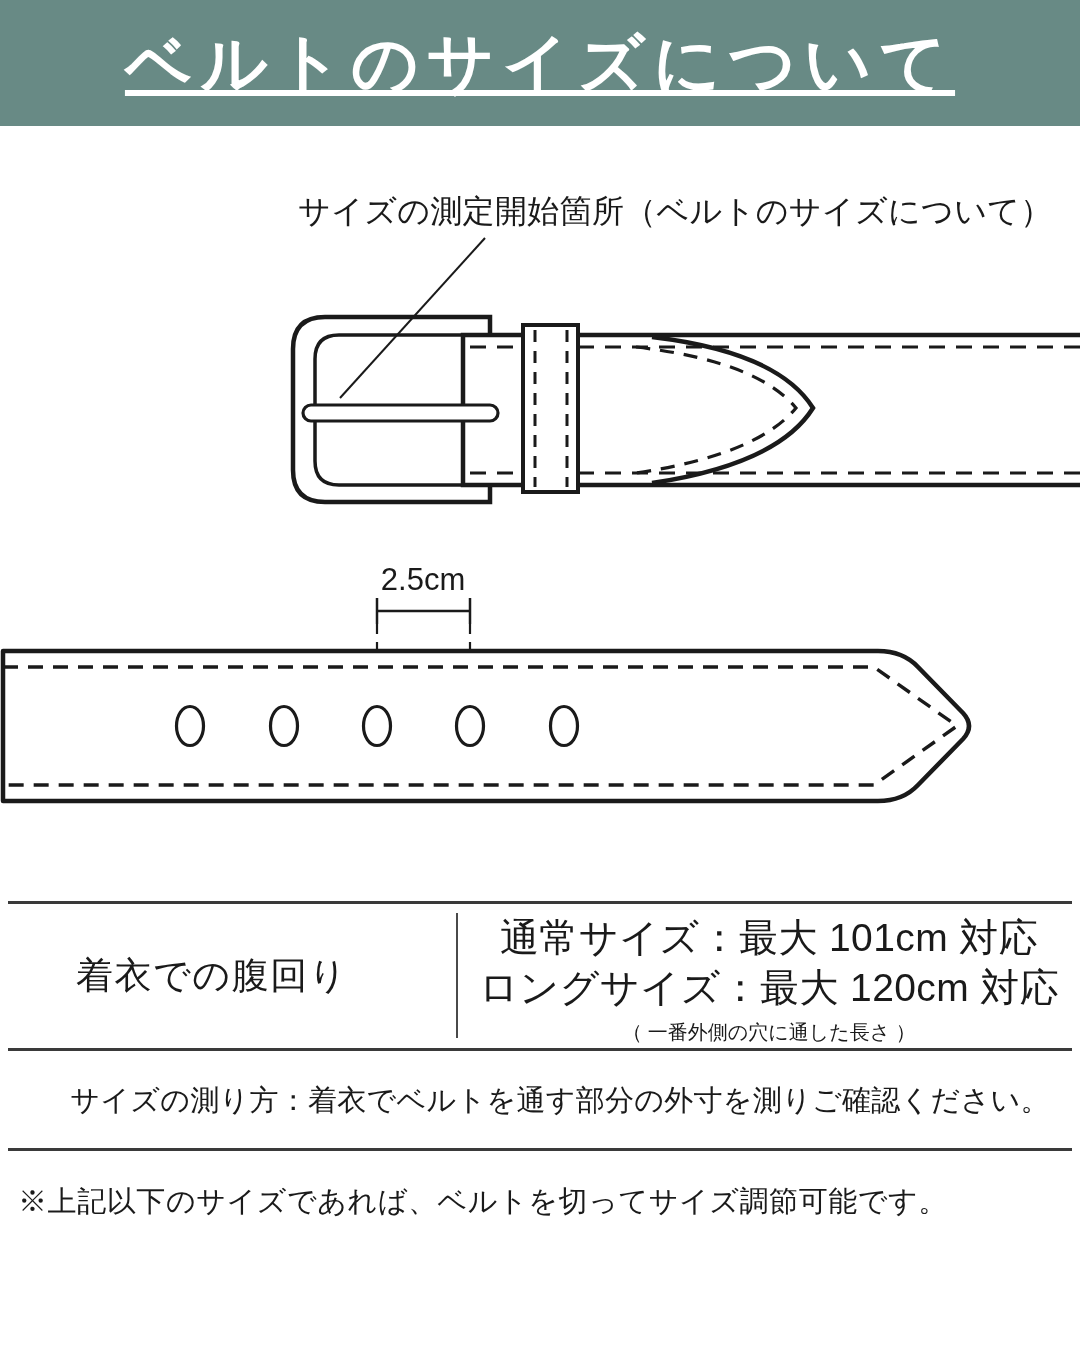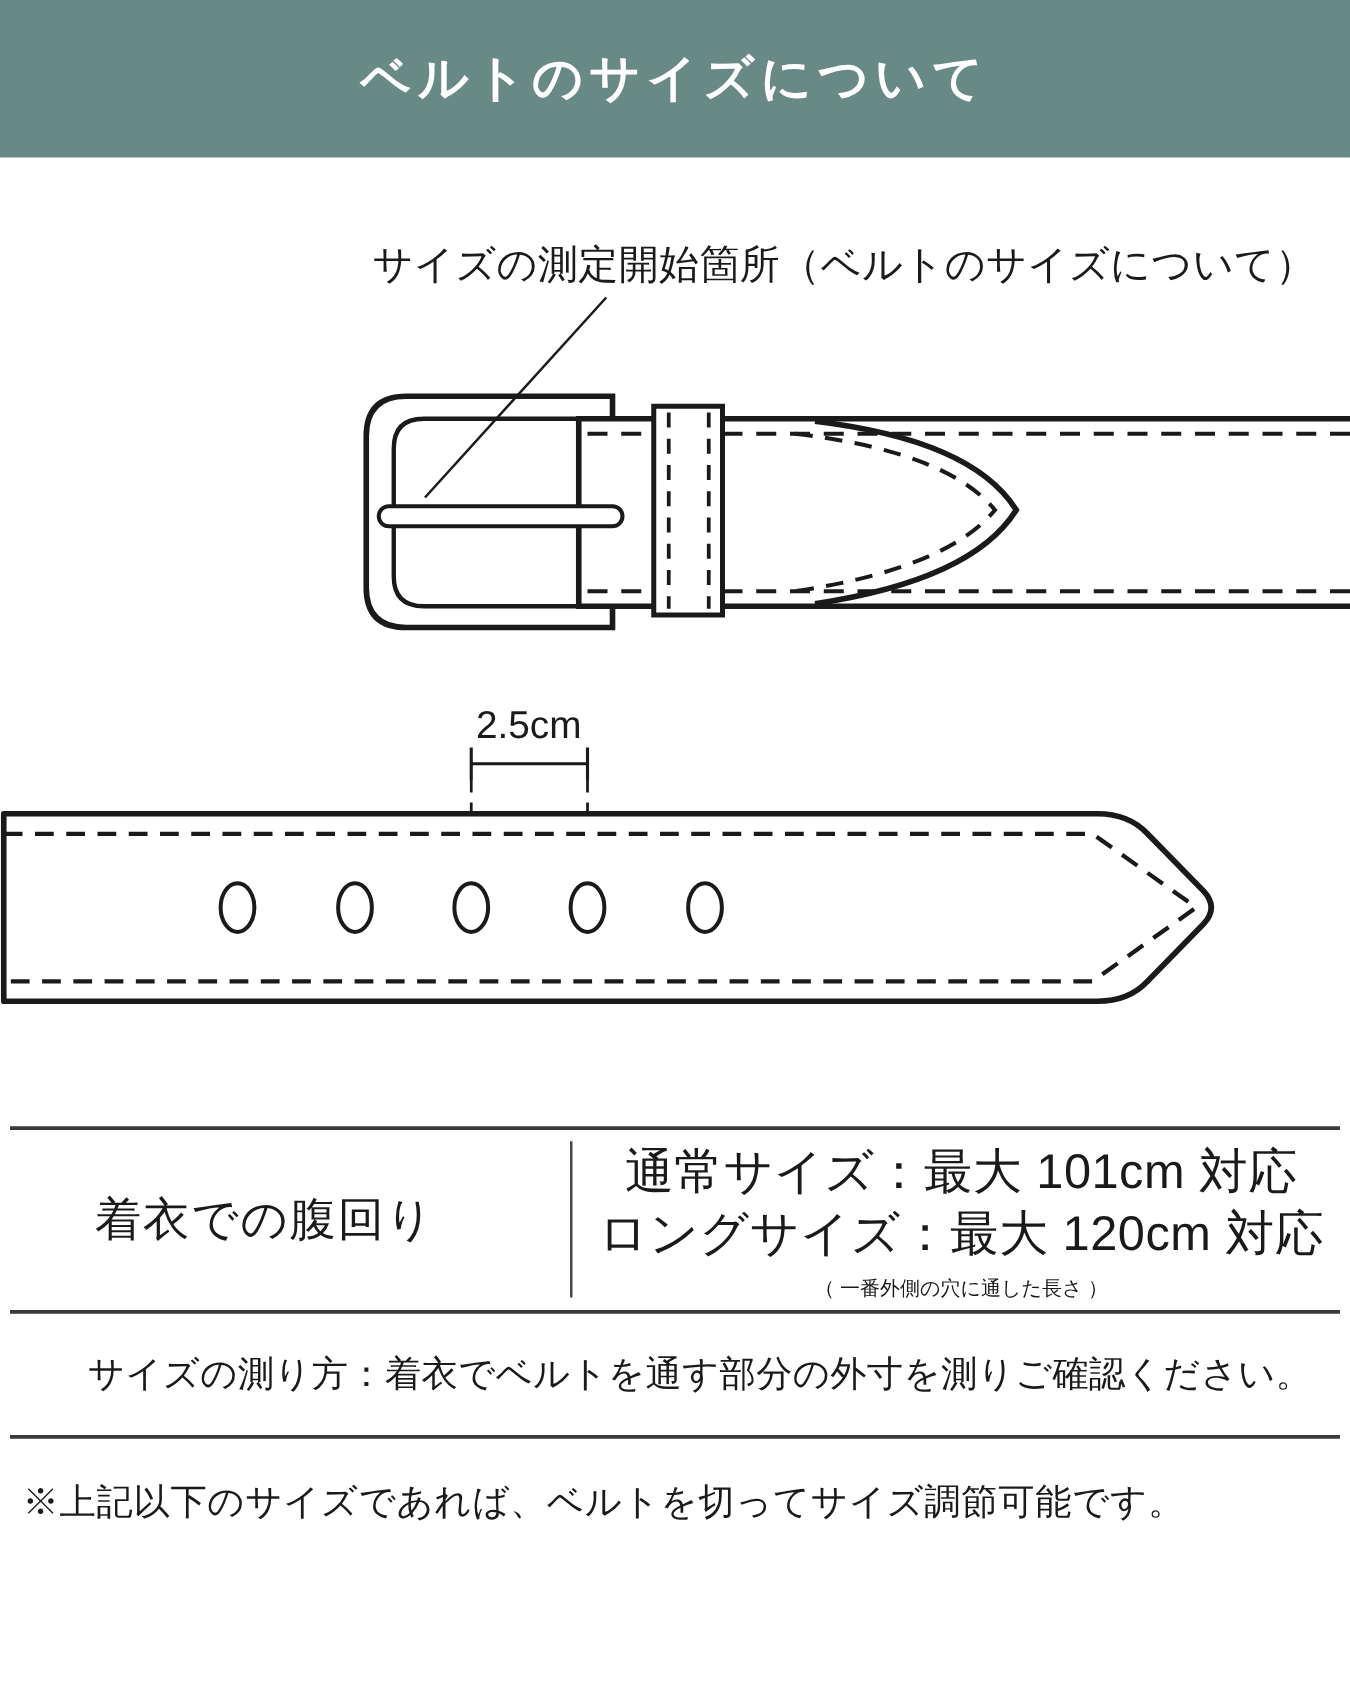--- a/index.html
+++ b/index.html
@@ -7,22 +7,22 @@
     position:relative;width:1080px;height:1350px;margin:0 auto;
     background:#ffffff;overflow:hidden;
     font-family:"Liberation Sans","DejaVu Sans",sans-serif;
     color:#1a1a1a;
   }
   .header{
     position:absolute;top:0;left:0;width:1080px;height:126px;
     background:#688a85;display:flex;align-items:center;justify-content:center;
   }
   .header .title{
-    color:#ffffff;font-size:40px;font-weight:bold;letter-spacing:0.12em;
-    line-height:1;white-space:nowrap;
+    color:#ffffff;font-size:66px;font-weight:bold;letter-spacing:0.12em;
+    line-height:1;white-space:nowrap;text-decoration:underline;
   }
   .annotation{
     position:absolute;left:298px;top:192px;font-size:32px;line-height:1.2;
     color:#1a1a1a;white-space:nowrap;letter-spacing:0.01em;
   }
   svg{position:absolute;left:0;display:block;}
   #svg-buckle{top:180px;}
   #svg-holes{top:540px;}
   .rule{position:absolute;left:8px;width:1064px;height:3px;background:#3a3a3a;}
   #rule-1{top:901px;}
@@ -33,21 +33,21 @@
     position:absolute;left:0;top:913px;width:424px;height:125px;
     display:flex;align-items:center;justify-content:center;
     font-size:37px;font-weight:500;letter-spacing:0.04em;
   }
   .cell-right{
     position:absolute;left:458px;top:913px;width:622px;height:134px;
     display:flex;flex-direction:column;align-items:center;justify-content:flex-start;
     text-align:center;
   }
   .cell-right .big{font-size:39px;font-weight:500;line-height:50px;letter-spacing:0.01em;white-space:nowrap;}
-  .cell-right .small{font-size:16px;font-weight:400;line-height:34px;margin-top:2px;white-space:nowrap;}
+  .cell-right .small{font-size:20px;font-weight:400;line-height:34px;margin-top:2px;white-space:nowrap;}
   .instruction{
     position:absolute;left:0;top:1082px;width:1080px;text-align:center;
     font-size:29px;line-height:36px;letter-spacing:0.01em;white-space:nowrap;margin-left:20px;
   }
   .notes{position:absolute;left:18px;top:1178px;width:1020px;font-family:Liberation Mono, monospace;}
   .notes .note{font-size:29px;line-height:51px;letter-spacing:0.02em;white-space:nowrap;}
   .stroke{stroke:#1a1a1a;fill:none;}
 </style>
 </head>
 <body>

